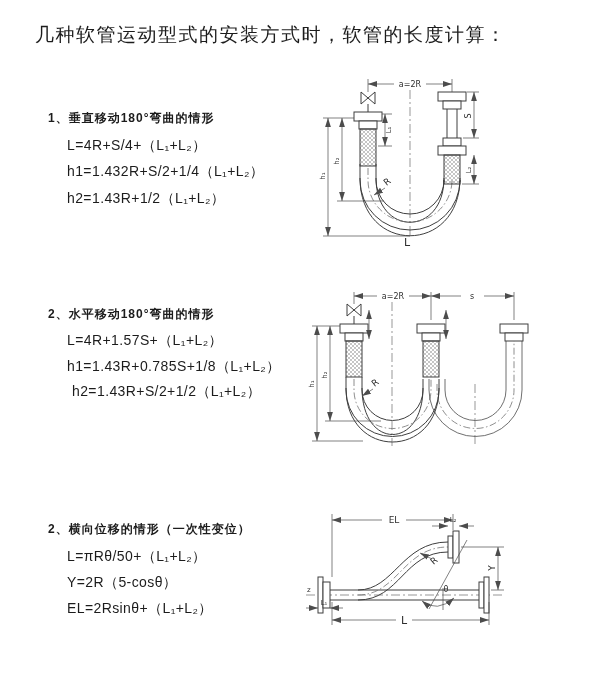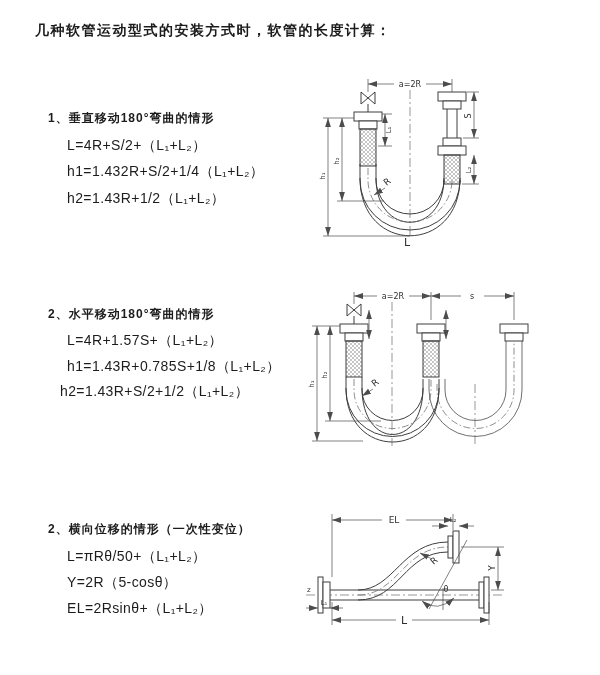--- a/index.html
+++ b/index.html
@@ -1,48 +1,48 @@
 <!DOCTYPE html>
 <html><head>
 <meta charset="utf-8">
 <style>
   html,body{margin:0;padding:0}
   body{
     width:600px;height:675px;background:#ffffff;position:relative;overflow:hidden;
     font-family:"Liberation Sans","DejaVu Sans",sans-serif;color:#1c1c1c;
   }
   .abs{position:absolute;white-space:nowrap}
-  .doc-title{font-size:14px;font-weight:700;letter-spacing:1.5px}
+  .doc-title{font-size:19px;font-weight:400;letter-spacing:1.5px}
   .heading{font-size:12px;font-weight:700;letter-spacing:1px}
   .formula{font-size:14px;font-weight:400;letter-spacing:.4px}
   svg{position:absolute;overflow:visible}
   svg text{font-family:"DejaVu Sans","Liberation Sans",sans-serif;fill:#2e2e2e}
   .ol{stroke:#3e3e3e;fill:none;stroke-width:1}
   .thin{stroke:#4a4a4a;fill:none;stroke-width:.8}
   .dim{stroke:#4c4c4c;fill:none;stroke-width:.7}
   .cl{stroke:#6a6a6a;fill:none;stroke-width:.7;stroke-dasharray:9 3 2 3}
   .hcl{stroke:#6a6a6a;fill:none;stroke-width:.75;stroke-dasharray:7 2.5 1.5 2.5}
   .mf{fill:#ffffff;stroke:#3e3e3e;stroke-width:1}
   .braidr{fill:url(#braid);stroke:#3e3e3e;stroke-width:1}
   .vlv{fill:none;stroke:#3e3e3e;stroke-width:1}
 </style>
 </head>
 <body>
 
 <div class="abs doc-title" style="left:35px;top:22px">几种软管运动型式的安装方式时，软管的长度计算：</div>
 
 <div class="abs heading" style="left:48px;top:110px">1、垂直移动180°弯曲的情形</div>
-<div class="abs formula" style="left:67px;top:137px">L=4R+S/2+（L₁+L₂）</div>
+<div class="abs formula" style="left:67px;top:137px">L=4R+S/4+（L₁+L₂）</div>
 <div class="abs formula" style="left:67px;top:163px">h1=1.432R+S/2+1/4（L₁+L₂）</div>
 <div class="abs formula" style="left:67px;top:190px">h2=1.43R+1/2（L₁+L₂）</div>
 
 <div class="abs heading" style="left:48px;top:306px">2、水平移动180°弯曲的情形</div>
 <div class="abs formula" style="left:67px;top:332px">L=4R+1.57S+（L₁+L₂）</div>
 <div class="abs formula" style="left:67px;top:358px">h1=1.43R+0.785S+1/8（L₁+L₂）</div>
-<div class="abs formula" style="left:60px;top:383px">h2=1.43R+S/2+1/2（L₁+L₂）</div>
+<div class="abs formula" style="left:72px;top:383px">h2=1.43R+S/2+1/2（L₁+L₂）</div>
 
 <div class="abs heading" style="left:48px;top:521px">2、横向位移的情形（一次性变位）</div>
 <div class="abs formula" style="left:67px;top:548px">L=πRθ/50+（L₁+L₂）</div>
 <div class="abs formula" style="left:67px;top:574px">Y=2R（5-cosθ）</div>
 <div class="abs formula" style="left:67px;top:600px">EL=2Rsinθ+（L₁+L₂）</div>
 
 <svg style="left:312px;top:68px" width="190" height="200" viewBox="0 0 190 200">
   <defs>
     <marker id="ah" markerWidth="10" markerHeight="7" refX="9" refY="3.5" orient="auto-start-reverse" markerUnits="userSpaceOnUse">
       <path d="M0,0.6 L9,3.5 L0,6.4 Z" fill="#4c4c4c"></path>

